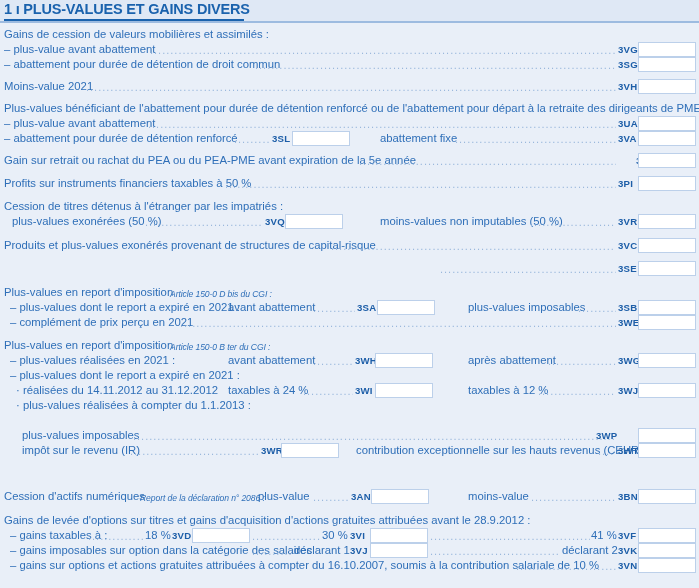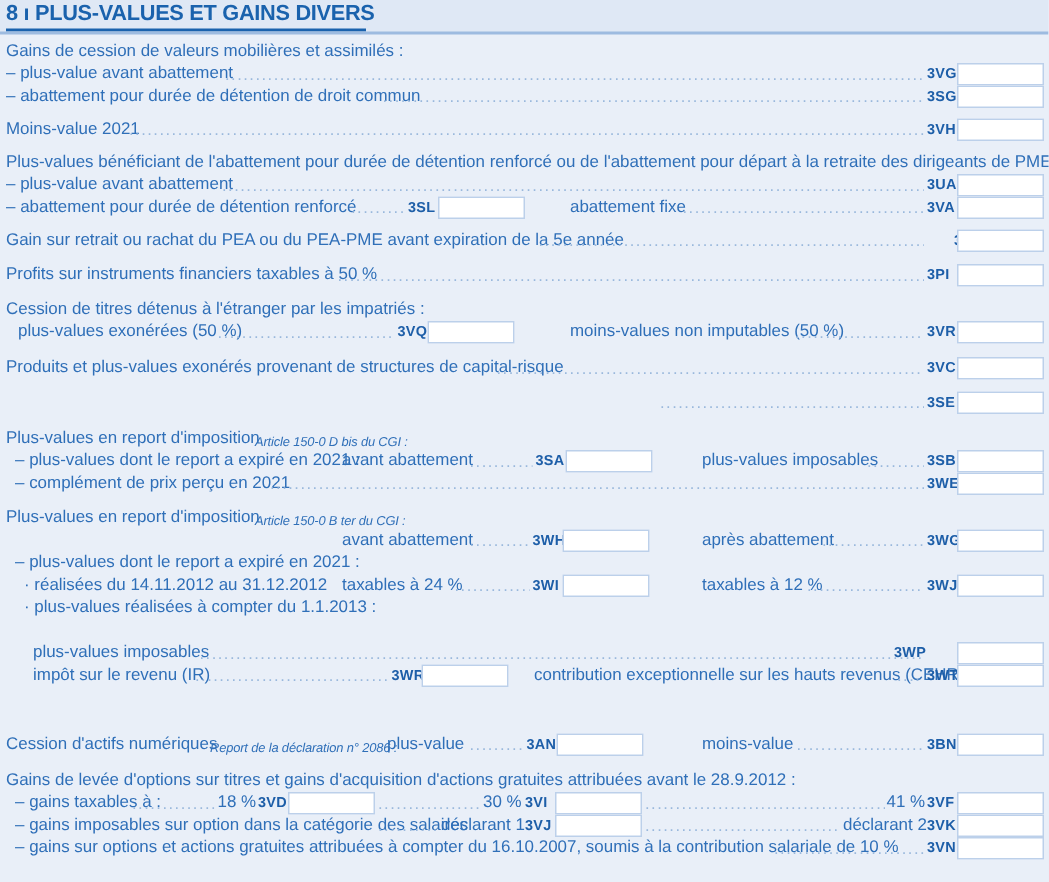--- a/index.html
+++ b/index.html
@@ -56,21 +56,21 @@
     position:absolute; background:#ffffff;
     border:1px solid #bcd0ea; height:15px;
   }
 </style>
 </head>
 <body>
 
 <div class="sheet">
 
   <div class="section-header"></div>
-  <div class="section-title">8 ı PLUS-VALUES ET GAINS DIVERS</div>
+  <div class="section-title">1 ı PLUS-VALUES ET GAINS DIVERS</div>
   <div class="title-rule"></div>
   <div class="header-rule-full"></div>
 
   <div class="row" style="top:27px">
     <span class="txt" style="left:4px">Gains de cession de valeurs mobilières et assimilés :</span>
   </div>
 
   <div class="row" style="top:42px">
     <span class="txt" style="left:4px">– plus-value avant abattement</span>
     <span class="dots" style="left:150px;width:466px">...........................................................................................................................</span>
@@ -179,20 +179,21 @@
     <span class="code" style="left:618px">3WE</span>
     <div class="box" style="left:638px;top:0px;width:58px"></div>
   </div>
 
   <div class="row" style="top:338px">
     <span class="txt" style="left:4px">Plus-values en report d'imposition</span>
     <span class="txt italic" style="left:170px;top:2px">Article 150-0 B ter du CGI :</span>
   </div>
 
   <div class="row" style="top:353px">
+    <span class="txt" style="left:10px">– plus-values réalisées en 2021 :</span>
     <span class="txt" style="left:228px">avant abattement</span>
     <span class="dots" style="left:313px;width:40px">...........</span>
     <span class="code" style="left:355px">3WH</span>
     <div class="box" style="left:375px;top:0px;width:58px"></div>
     <span class="txt" style="left:468px">après abattement</span>
     <span class="dots" style="left:548px;width:68px">.................</span>
     <span class="code" style="left:618px">3WG</span>
     <div class="box" style="left:638px;top:0px;width:58px"></div>
   </div>
 

